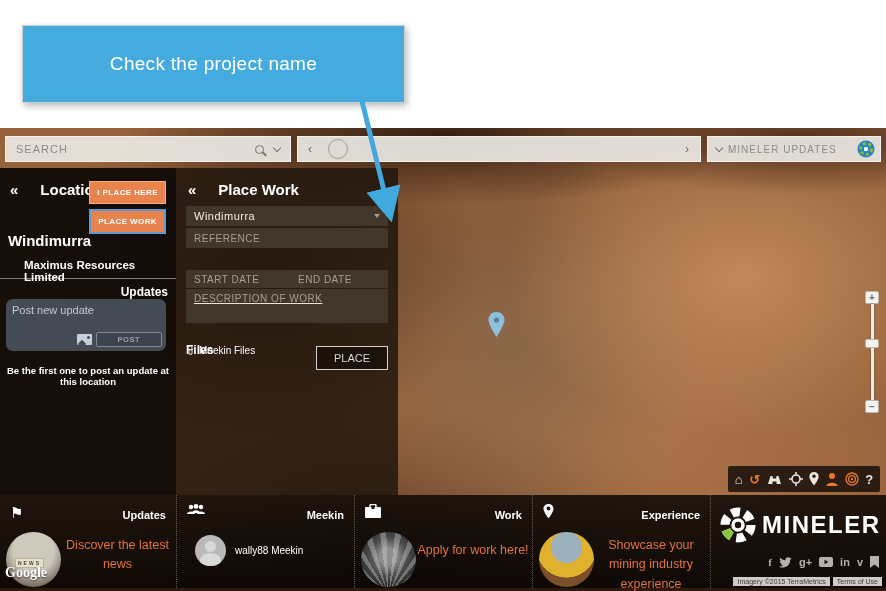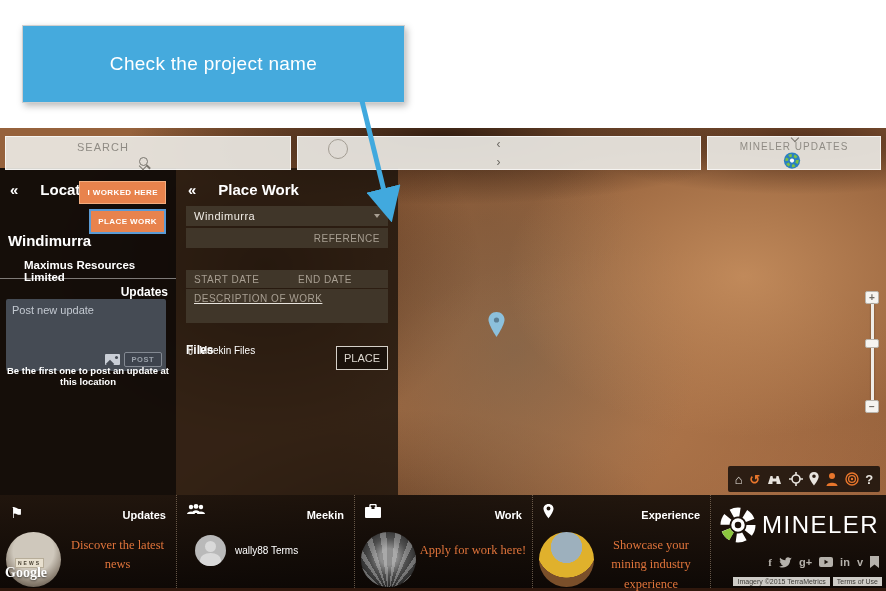--- a/index.html
+++ b/index.html
@@ -23,23 +23,23 @@
       radial-gradient(ellipse 340px 230px at 84% 32%, rgba(206,150,100,.75), rgba(206,150,100,0) 70%),
       radial-gradient(ellipse 260px 300px at 58% 48%, rgba(120,100,78,.55), rgba(120,100,78,0) 70%),
       radial-gradient(ellipse 420px 260px at 72% 66%, rgba(188,128,82,.6), rgba(188,128,82,0) 72%),
       radial-gradient(ellipse 240px 170px at 93% 86%, rgba(160,100,62,.6), rgba(160,100,62,0) 70%),
       radial-gradient(ellipse 380px 200px at 46% 92%, rgba(70,44,26,.75), rgba(70,44,26,0) 72%),
       radial-gradient(ellipse 300px 240px at 30% 30%, rgba(62,36,20,.8), rgba(62,36,20,0) 72%),
       radial-gradient(ellipse 200px 150px at 55% 20%, rgba(130,85,52,.6), rgba(130,85,52,0) 70%);
   }
 
   
-  .bar { position:absolute; top:136px; height:34px; background:rgba(234,231,226,.93);
+  .bar { position:absolute; top:136px; height:26px; background:rgba(234,231,226,.93);
     border:1px solid rgba(255,255,255,.65); display:flex; align-items:center; z-index:10;
-    color:#8f8b84; font-size:11px; letter-spacing:1px;flex-direction:column; }
+    color:#8f8b84; font-size:11px; letter-spacing:1px; }
   .bar-search { left:5px; width:286px; }
   .bar-search input { flex:1; background:transparent; border:0; outline:none; padding:0 10px;
     font:inherit; color:#5c5953; letter-spacing:1px; }
   .bar-search input::placeholder { color:#8f8b84; }
   .icon-mag { width:9px; height:9px; border:1.5px solid #79756e; border-radius:50%; position:relative; margin-right:10px; }
   .icon-mag::after { content:""; position:absolute; width:5px; height:1.5px; background:#79756e;
     transform:rotate(45deg); right:-4px; bottom:-2px; }
   .chev { width:6px; height:6px; border-right:1.5px solid #79756e; border-bottom:1.5px solid #79756e; display:inline-block; }
   .chev-down { transform:rotate(45deg); margin:-3px 10px 0 0; }
   .chev-down-sm { transform:rotate(45deg); margin:-2px 6px 0 8px; }
@@ -61,50 +61,50 @@
 
   .btn-orange { position:absolute; right:10px; background:#e8834d; border:1px solid #f2ad80;
     color:#fff; font-size:8px; font-weight:bold; letter-spacing:.4px; padding:6px 7px; cursor:pointer; }
   .btn-worked { top:13px; }
   .btn-placework { top:41px; border:2px solid #5b9bd5; }
 
   .loc-project { position:absolute; left:8px; top:64px; font-size:15px; font-weight:bold; }
   .loc-company { position:absolute; left:8px; top:91px; font-size:11.5px; font-weight:bold;padding-left:16px; }
   .loc-divider { position:absolute; left:0; top:110px; width:100%; border-top:1px solid rgba(255,255,255,.45); }
   .updates-heading { position:absolute; right:8px; top:117px; font-size:12px; font-weight:bold; }
-  .post-box { position:absolute; left:6px; top:131px; width:160px; height:72px; background:#454b54; border-radius:2px; }
+  .post-box { position:absolute; left:6px; top:131px; width:160px; height:52px; background:#454b54; border-radius:7px; }
   .post-box textarea { width:100%; height:38px; background:transparent; border:0; outline:none; resize:none;
     font-family:"Liberation Sans",sans-serif; font-size:11px; color:#e4e8ed; padding:5px 6px; }
   .post-box textarea::placeholder { color:#c3c9d1; }
   .post-tools { position:absolute; right:4px; bottom:4px; display:flex; align-items:center; gap:4px; }
   .icon-photo { width:15px; height:11px; background:#c9ced6; border-radius:1px; position:relative; overflow:hidden; }
   .icon-photo::after { content:""; position:absolute; left:2px; bottom:-2px; width:6px; height:6px;
     background:#454b54; transform:rotate(45deg); }
   .icon-photo::before { content:""; position:absolute; right:2px; top:2px; width:3px; height:3px; border-radius:50%; background:#454b54; }
   .btn-post { background:#3d434d; border:1px solid #838992; color:#9aa1aa; font-size:7.5px; font-weight:bold;
-    letter-spacing:.5px; padding:2px 7px; border-radius:2px; cursor:pointer; }
+    letter-spacing:.5px; padding:2px 21px; border-radius:2px; cursor:pointer; }
   .loc-empty { position:absolute; left:0; top:197px; width:100%; text-align:center; font-size:9.5px; font-weight:bold; }
 
   .pw-field { position:absolute; left:10px; width:202px; height:20px; background:rgba(66,56,43,.92);
     border:0; outline:none; color:#e9e5de; font-family:"Liberation Sans",sans-serif;
     font-size:10px; letter-spacing:.5px; padding:0 8px; }
   .pw-field::placeholder { color:#a89f92; }
   .pw-select { top:38px; display:flex; align-items:center; justify-content:space-between;
     font-size:11px; color:#f0ece5; cursor:pointer; }
   .caret-down { width:0; height:0; border-left:3px solid transparent; border-right:3px solid transparent;
     border-top:4px solid #a89f92; }
-  .pw-ref { top:60px;text-align:right; }
+  .pw-ref { top:60px; }
   .pw-pos { top:81px; }
   .pw-start { top:102px; width:118px; height:18px; }
   .pw-end { top:102px; left:114px; width:98px; height:18px; }
   .pw-desc { top:121px; height:34px; resize:none; padding-top:4px;text-decoration:underline; }
   .pw-files { position:absolute; left:10px; top:175px; font-size:12px; font-weight:bold; }
   .pw-attach { position:absolute; left:10px; top:176px; font-size:10px; display:flex; align-items:center; gap:4px; cursor:pointer; }
   .btn-place { position:absolute; right:10px; top:178px; background:rgba(24,17,11,.85);
-    border:1px solid #d6d1c9; color:#ddd8d0; font-size:11px; padding:5px 7px; cursor:pointer; }
+    border:1px solid #d6d1c9; color:#ddd8d0; font-size:11px; padding:5px 17px; cursor:pointer; }
 
   
   .map-pin { position:absolute; left:488px; top:312px; z-index:4; }
   .map-controls { position:absolute; left:728px; top:466px; width:152px; height:26px;
     background:rgba(22,15,10,.85); border-radius:2px; display:flex; align-items:center;
     justify-content:space-evenly; z-index:6; }
   .mc { font-size:13px; color:#e8e4de; font-weight:bold; line-height:1; cursor:pointer; }
   .mc.orange { color:#e8762c; }
 
   .zoomctl { position:absolute; left:864px; top:291px; width:16px; height:122px; z-index:6; }
@@ -126,31 +126,31 @@
   .bsec .sec-label { position:absolute; right:10px; top:14px; color:#fff; font-size:11px; font-weight:bold; }
   .circ { position:absolute; left:6px; top:37px; width:55px; height:55px; border-radius:50%; overflow:hidden; }
   .circ-news { background:radial-gradient(circle at 50% 35%, #cfc8bc 0 45%, #8d8274 70%, #3b332a 100%); }
   .news-chip { position:absolute; left:9px; top:26px; background:#e8e0cf; color:#4a4234; font-size:5px;
     font-weight:bold; letter-spacing:2px; padding:1px 2px; border:1px solid #b7ad99; }
   .circ-truck { background:radial-gradient(circle at 50% 28%, #9db0bd 0 32%, #e0b12c 33% 62%, #7a4f2a 63% 100%); }
   .circ-tunnel { background:radial-gradient(circle at 50% 45%, #8e8e8e 0 20%, #4e4e4e 45%, #161616 90%); }
   .circ-tunnel::after { content:""; position:absolute; inset:0;
     background:repeating-conic-gradient(from 240deg at 50% 115%, rgba(220,220,220,.35) 0 6deg, rgba(0,0,0,0) 6deg 14deg); }
   .sec-text { position:absolute; left:62px; right:3px; top:41px; text-align:center;
-    color:#e0743b; font-size:12.5px; line-height:1.55;font-family:Liberation Serif, serif; }
+    color:#e0743b; font-size:12.5px; line-height:1.55; }
   .avatar { position:absolute; left:18px; top:40px; width:31px; height:31px; border-radius:50%;
     background:#b9b9b9; overflow:hidden; }
   .avatar::before { content:""; position:absolute; left:10px; top:6px; width:11px; height:11px; border-radius:50%; background:#d9d9d9; }
   .avatar::after { content:""; position:absolute; left:5px; top:18px; width:21px; height:14px; border-radius:50% 50% 0 0; background:#d9d9d9; }
   .ppl-name { position:absolute; left:58px; top:50px; color:#fff; font-size:10px; }
   .google-logo { position:absolute; left:5px; bottom:7px; color:#fff; font-family:"Liberation Serif",serif;
     font-size:14px; font-weight:bold; text-shadow:0 1px 2px rgba(0,0,0,.6); z-index:3; }
 
   .brand-row { position:absolute; left:8px; top:11px; display:flex; align-items:center; gap:5px; }
-  .brand-name { color:#fff; font-size:24px; font-weight:normal; letter-spacing:1.5px; }
+  .brand-name { color:#fff; font-size:24px; font-weight:bold; letter-spacing:1.5px; }
   .social-row { position:absolute; right:6px; top:61px; display:flex; align-items:center; gap:7px; }
   .soc { color:#b5b1ab; font-size:11px; font-weight:bold; line-height:1; cursor:pointer;
     font-family:"Liberation Sans",sans-serif; }
   .attrib { position:absolute; right:3px; bottom:2px; display:flex; gap:3px; }
   .attrib .chip { background:rgba(240,238,234,.85); color:#3c3a36; font-size:7px; padding:1px 4px; }
 
   svg { display:block; }
 </style>
 </head>
 <body>
@@ -191,21 +191,21 @@
       <circle cx="9" cy="9" r="5.5" fill="none" stroke="#7cc143" stroke-width="3" stroke-dasharray="3 2.5"></circle>
       <circle cx="9" cy="9" r="2.2" fill="#fff"></circle>
     </svg>
   </div>
 
   <div class="panel-location">
     <div class="pan-head">
       <span class="laquo">«</span>
       <span>Location</span>
     </div>
-    <button class="btn-orange btn-worked">I WORKED HERE</button>
+    <button class="btn-orange btn-worked">I PLACE HERE</button>
     <button class="btn-orange btn-placework">PLACE WORK</button>
     <div class="loc-project">Windimurra</div>
     <div class="loc-company">Maximus Resources Limited</div>
     <div class="loc-divider"></div>
     <div class="updates-heading">Updates</div>
     <div class="post-box">
       <textarea placeholder="Post new update" style=""></textarea>
       <div class="post-tools">
         <span class="icon-photo"></span>
         <button class="btn-post">POST</button>
@@ -288,21 +288,21 @@
 
     <div class="bsec s-ppl">
       <svg class="sec-icon" width="18" height="14" viewBox="0 0 18 14">
         <circle cx="4" cy="3" r="2.2" fill="#fff"></circle>
           <circle cx="9" cy="2.4" r="2.4" fill="#fff"></circle>
           <circle cx="14" cy="3" r="2.2" fill="#fff"></circle>
         <path d="M0 10 C0 6.5 8 6.5 8 10 Z M5 9 C5 5.2 13 5.2 13 9 Z M10 10 C10 6.5 18 6.5 18 10 Z" fill="#fff"></path>
       </svg>
       <span class="sec-label">Meekin</span>
       <div class="avatar"></div>
-      <span class="ppl-name">wally88 Terms</span>
+      <span class="ppl-name">wally88 Meekin</span>
     </div>
 
     <div class="bsec s-wrk">
       <svg class="sec-icon" width="16" height="14" viewBox="0 0 16 14">
         <rect x="0" y="3" width="16" height="11" rx="1" fill="#fff"></rect>
         <path d="M5 3 V1.5 A1 1 0 0 1 6 0.5 H10 A1 1 0 0 1 11 1.5 V3" fill="none" stroke="#fff" stroke-width="1.4"></path>
         <rect x="6.5" y="2" width="3" height="3" fill="#1a120c"></rect>
       </svg>
       <span class="sec-label">Work</span>
       <div class="circ circ-tunnel"></div>

